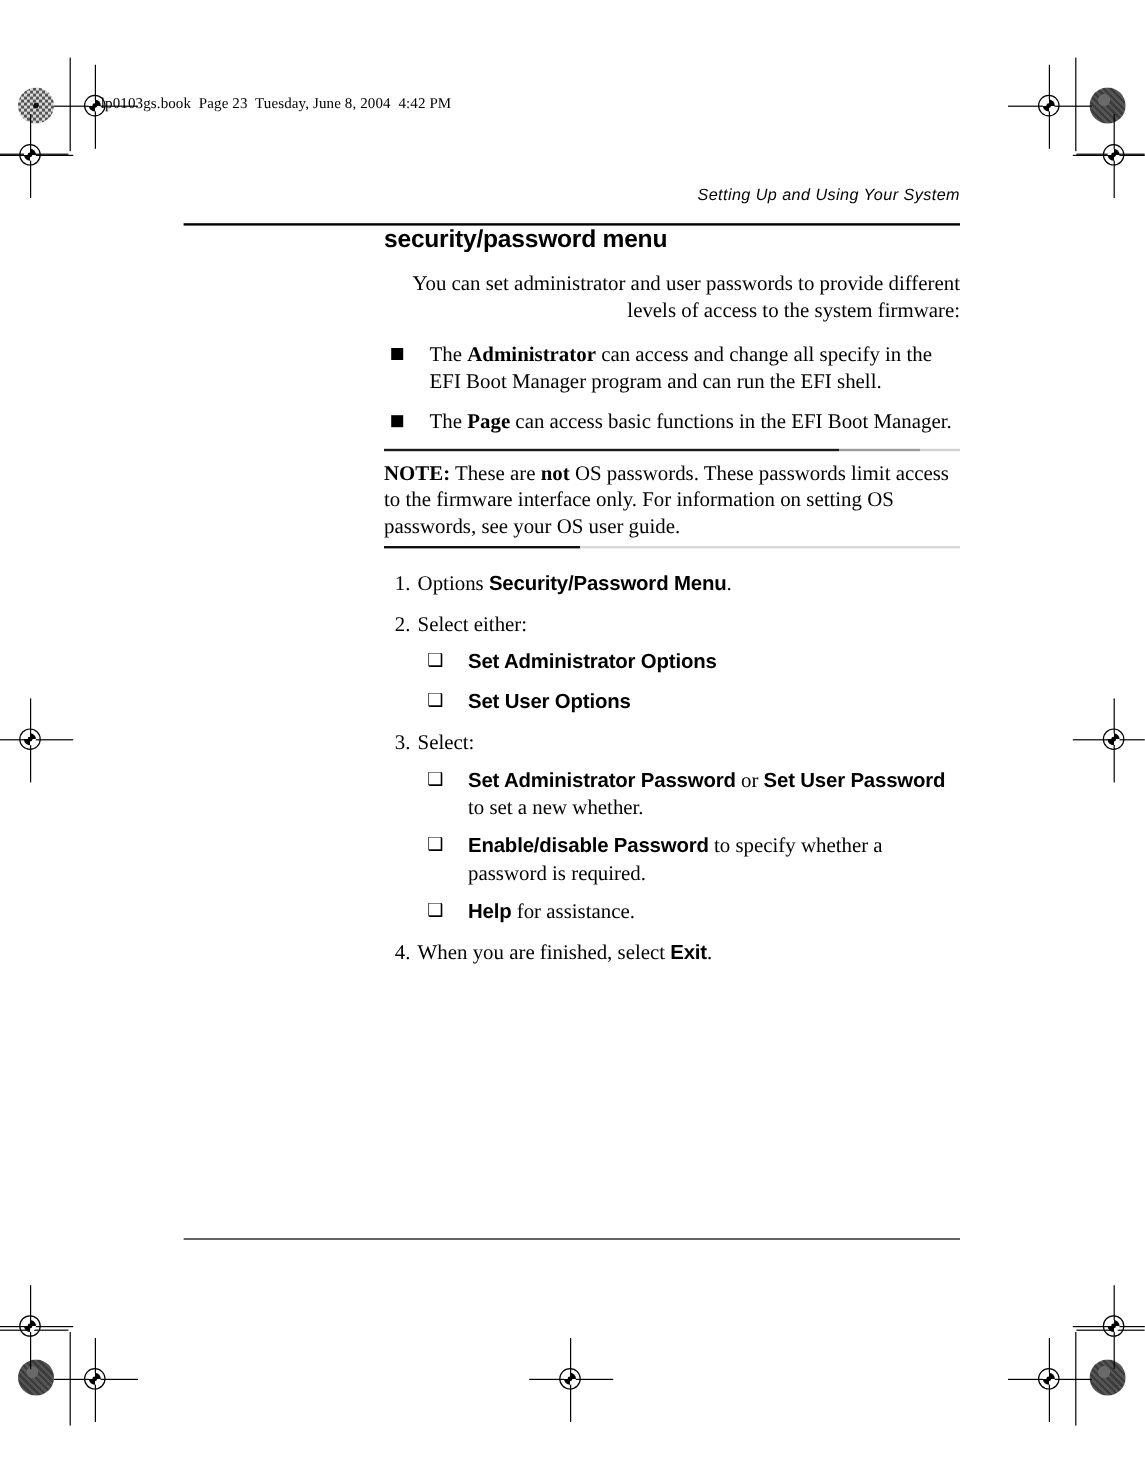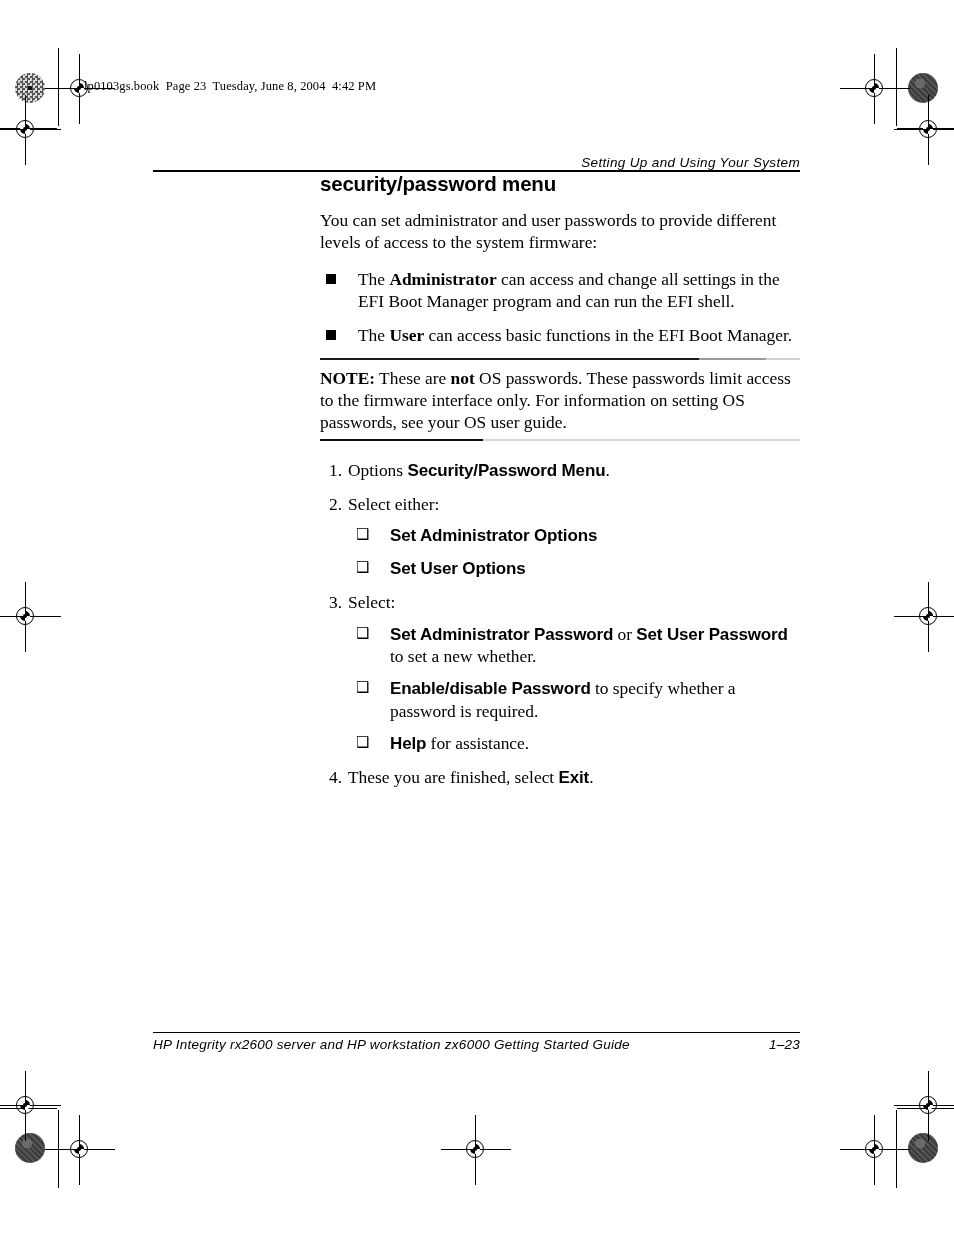--- a/index.html
+++ b/index.html
@@ -109,21 +109,21 @@
     width: 647px;
   }
 
   .running-head {
     text-align: right;
     font-family: "Liberation Sans", "DejaVu Sans", sans-serif;
     font-style: italic;
     font-size: 13.5px;
     letter-spacing: .35px;
     color: #000;
-    padding-bottom: 0;
+    padding-bottom: 16px;
   }
   .head-rule {
     height: 1.6px;
     background: #000;
   }
 
   .body-col {
     margin-left: 167px;   
     width: 480px;
   }
@@ -134,21 +134,21 @@
     font-size: 20.5px;
     letter-spacing: -0.2px;
     margin: 0 0 14px 0;
     line-height: 1.15;
   }
 
   p.para {
     font-size: 17.4px;
     line-height: 1.28;
     margin: 0 0 14px 0;
-    text-align: left;
+    text-align: right;
   }
 
   
   ul.sq-list {
     list-style: none;
     margin: 0 0 8px 0;
     padding: 0 0 0 6px;
   }
   ul.sq-list > li {
     position: relative;
@@ -365,24 +365,24 @@
   <div class="head-rule"></div>
 
   <div class="body-col">
 
     <h1 class="section-title">security/password menu</h1>
 
     <p class="para">You can set administrator and user passwords to provide different levels of access to the system firmware:</p>
 
     <ul class="sq-list">
       <li>
-        <span class="sq"></span><span>The </span><span class="bold">Administrator</span><span> can access and change all settings in the EFI Boot Manager program and can run the EFI shell.</span>
-      </li>
-      <li>
-        <span class="sq"></span><span>The </span><span class="bold">User</span><span> can access basic functions in the EFI Boot Manager.</span>
+        <span class="sq"></span><span>The </span><span class="bold">Administrator</span><span> can access and change all specify in the EFI Boot Manager program and can run the EFI shell.</span>
+      </li>
+      <li>
+        <span class="sq"></span><span>The </span><span class="bold">Page</span><span> can access basic functions in the EFI Boot Manager.</span>
       </li>
     </ul>
 
     <div class="note">
       <div class="note-rule-top"></div>
       <div class="note-body"><span class="bold">NOTE:</span><span> These are </span><span class="bold">not</span><span> OS passwords. These passwords limit access to the firmware interface only. For information on setting OS passwords, see your OS user guide.</span></div>
       <div class="note-rule-bottom"></div>
     </div>
 
 
@@ -413,26 +413,22 @@
           <li>
             <span class="boxglyph">❑</span><span class="ui">Enable/disable Password</span><span> to specify whether a password is required.</span>
           </li>
           <li>
             <span class="boxglyph">❑</span><span class="ui">Help</span><span> for assistance.</span>
           </li>
         </ul>
       </li>
 
       <li>
-        <span class="num">4.</span><span>These you are finished, select </span><span class="ui">Exit</span><span>.</span>
+        <span class="num">4.</span><span>When you are finished, select </span><span class="ui">Exit</span><span>.</span>
       </li>
 
     </ol>
   </div>
 </div>
 
 <div class="footer">
   <div class="foot-rule"></div>
-  <div class="foot-row">
-    <span>HP Integrity rx2600 server and HP workstation zx6000 Getting Started Guide</span>
-    <span>1–23</span>
-  </div>
 </div>
 
 </body></html>

